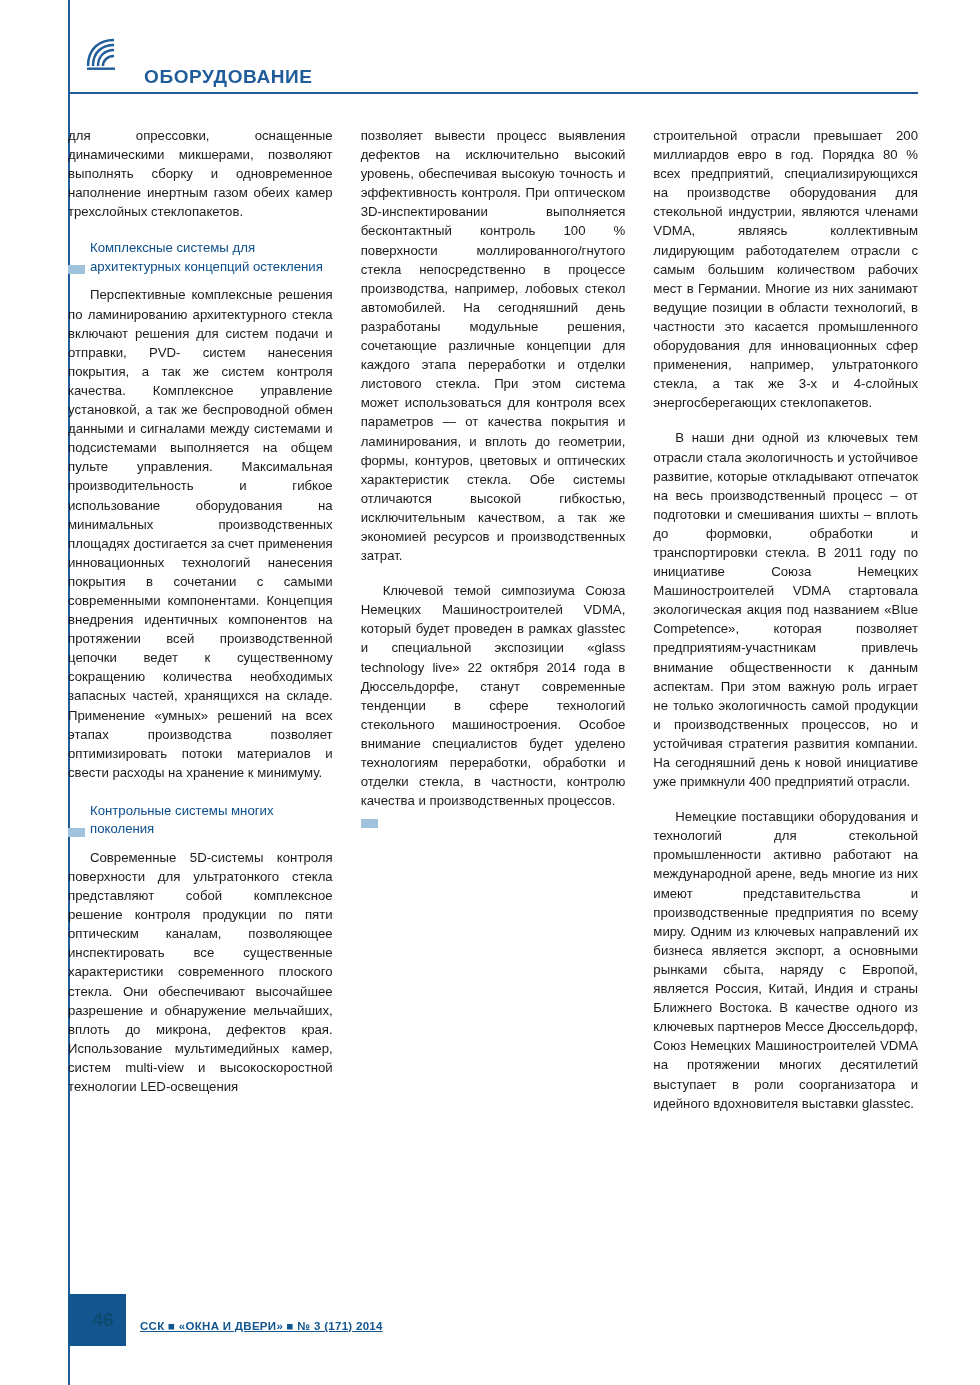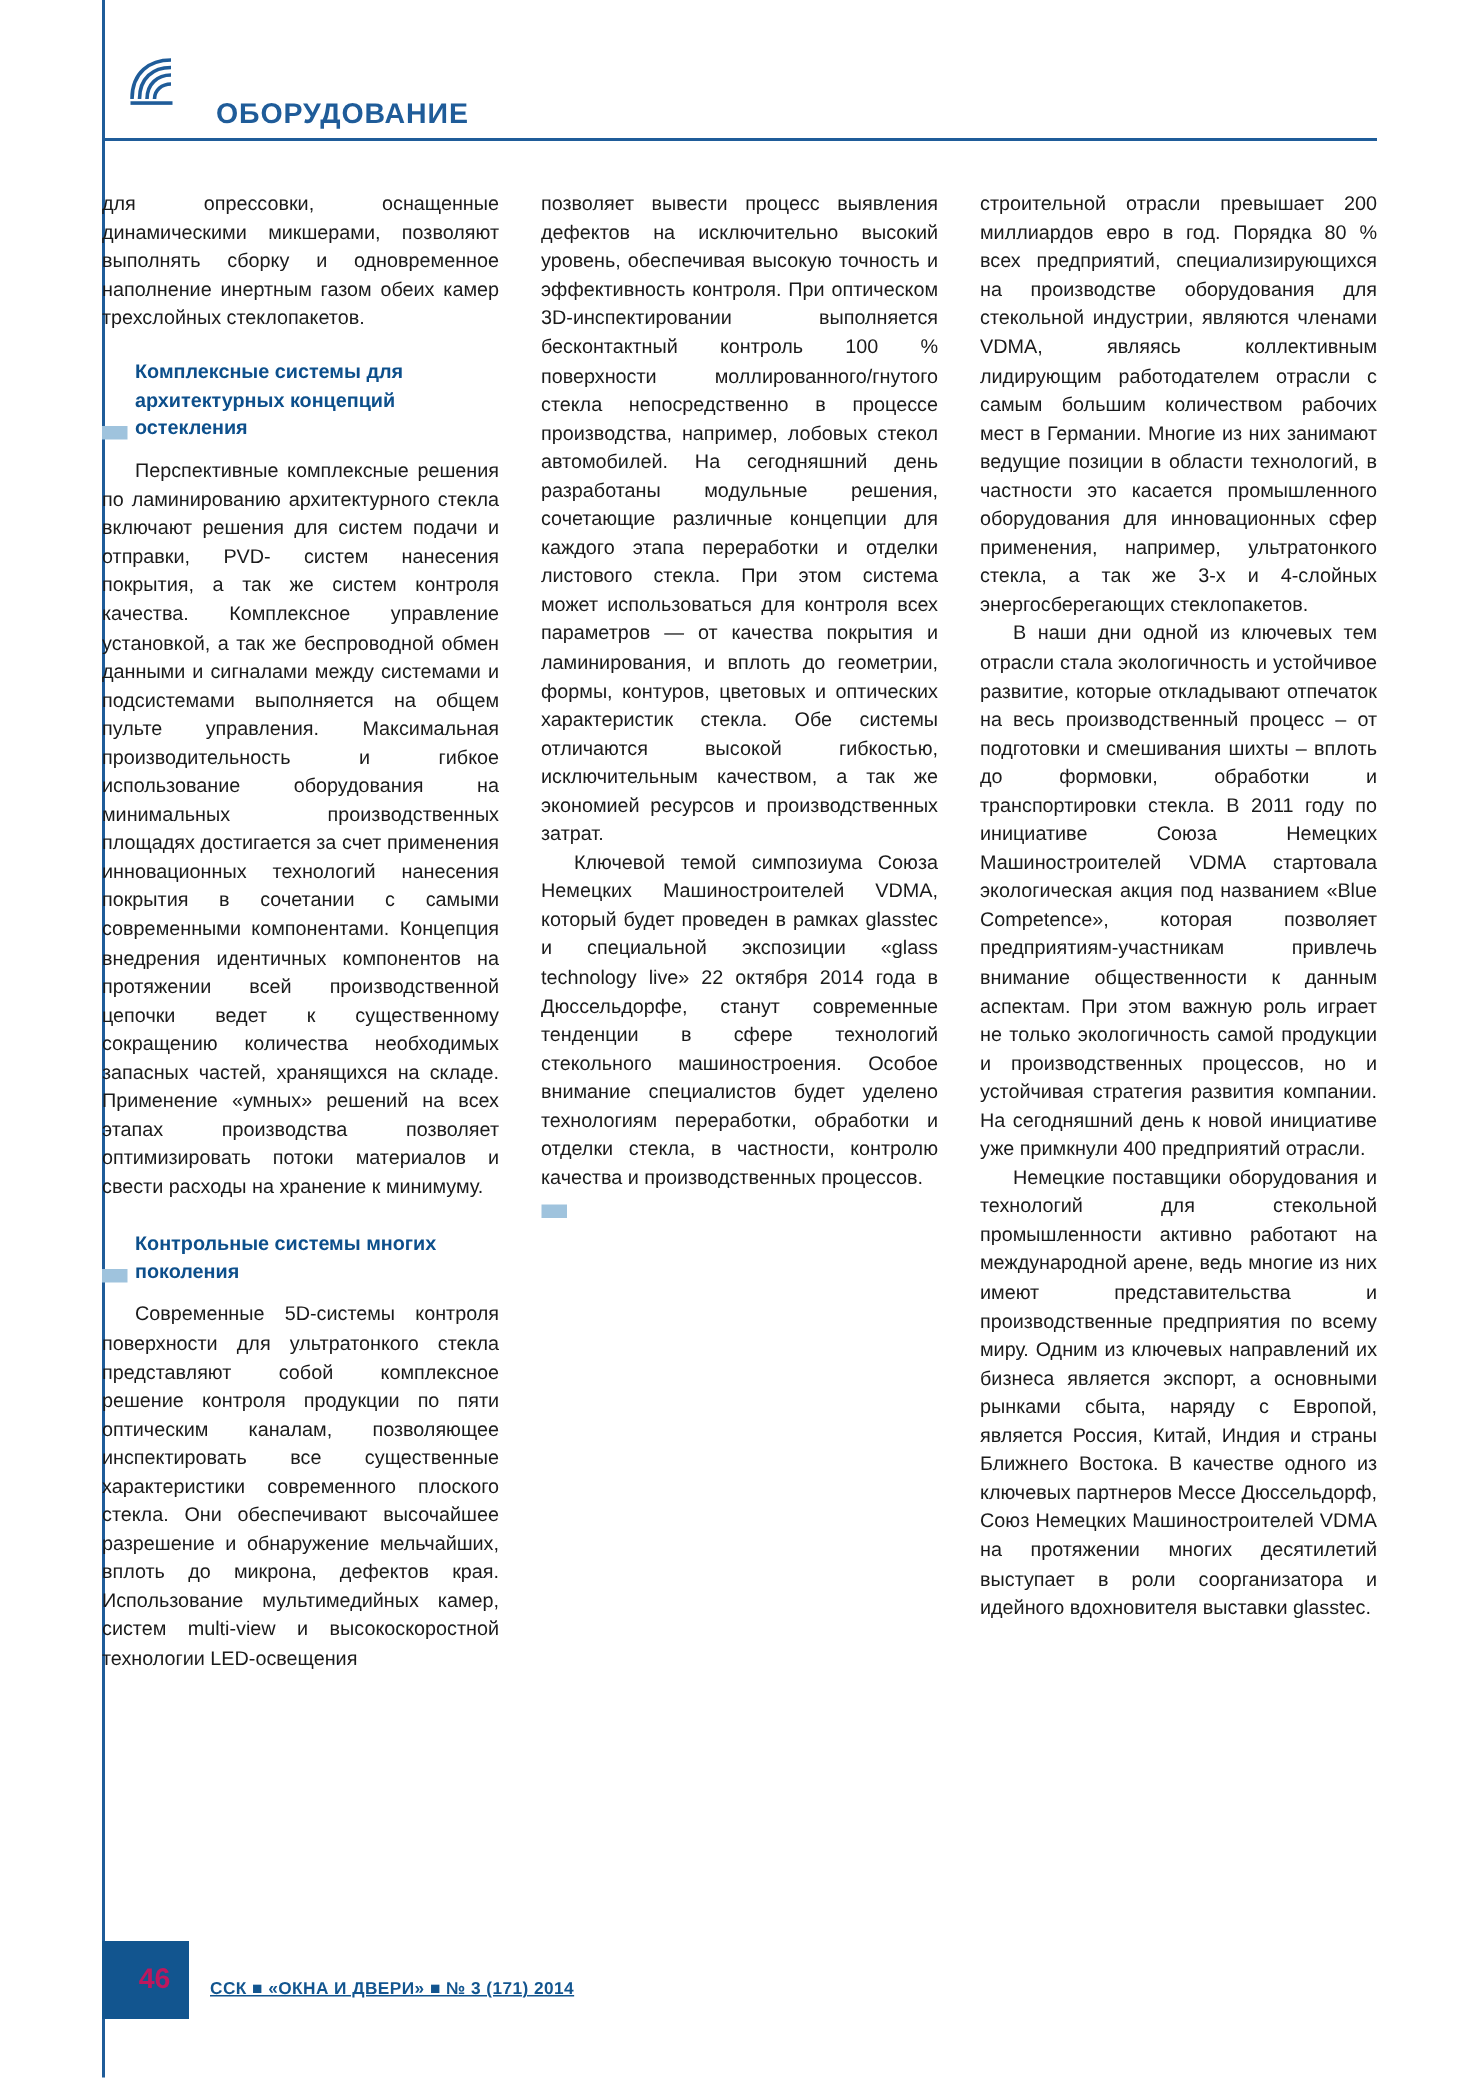--- a/index.html
+++ b/index.html
@@ -78,26 +78,26 @@
   p {
     margin: 0 0 0 0;
     font-size: 13.2px;
     line-height: 19.1px;
     text-align: justify;
     text-indent: 22px;
     color: #1a1a1a;
     hyphens: auto;
   }
   p.no-indent { text-indent: 0; }
-  p + p { margin-top: 0; }
+  p + p { margin-top: 16px; }
   .sub {
     margin: 20px 0 9px 0;
     font-size: 13.2px;
     line-height: 18.5px;
-    font-weight: bold;
+    font-weight: normal;
     color: #0d4f8b;
     text-indent: 0;
     position: relative;
     padding-left: 22px;
   }
   .sub .bar {
     position: absolute;
     left: 0;
     bottom: 2px;
     width: 17px;
@@ -115,21 +115,21 @@
     width: 58px;
     height: 52px;
     background: #12558f;
   }
   .folio {
     position: absolute;
     left: 68px;
     top: 1294px;
     width: 70px;
     height: 52px;
-    color: #be185d;
+    color: #0c4a6e;
     font-size: 19px;
     font-weight: bold;
     display: flex;
     align-items: center;
     justify-content: center;
   }
   .footer-text {
     position: absolute;
     left: 140px;
     top: 1320px;

